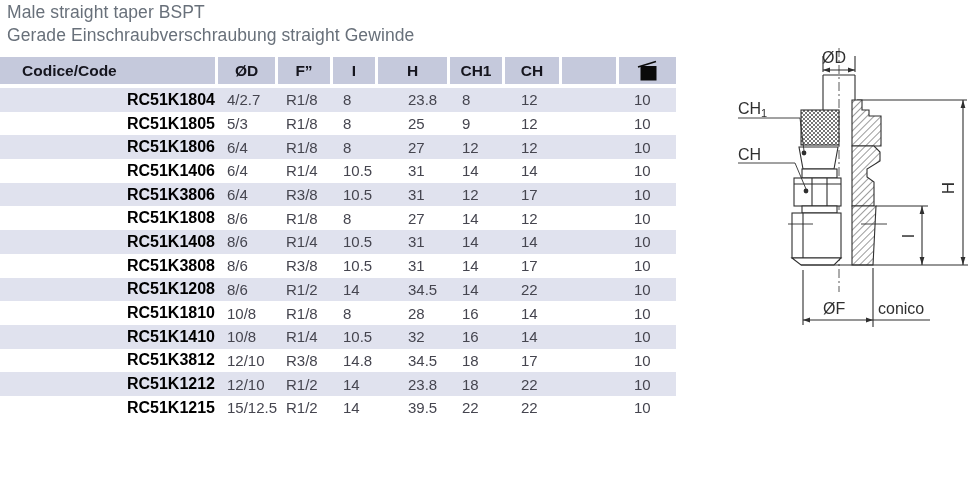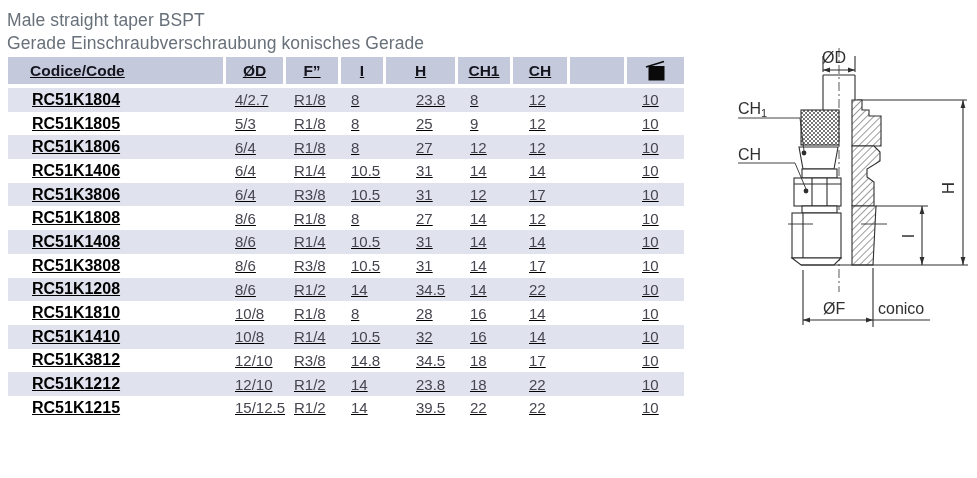--- a/index.html
+++ b/index.html
@@ -2,57 +2,57 @@
 <html style="--header-bg: #c5c9dc; --row-stripe: #e0e2ee; --header-text: #15151e; --code-text: #000000; --cell-text: #45454f; --title-text: #68707a; --drawing-line: #2f2f2f; --icon-color: #0a0a0a;"><head>
 <meta charset="utf-8">
 <style>
   html,body{margin:0;padding:0;}
   body{
     width:977px;height:478px;position:relative;overflow:hidden;
     background:#ffffff;
     font-family:"Liberation Sans", sans-serif;
     -webkit-font-smoothing:antialiased;
   }
-  .titles{position:absolute;left:7px;top:9px;color:var(--title-text,#68707a);
+  .titles{position:absolute;left:7px;top:1px;color:var(--title-text,#68707a);
     font-size:17.5px;line-height:23px;letter-spacing:0.1px;}
-  table.fittings{position:absolute;left:8px;top:57px;width:676px;
-    border-collapse:separate;border-spacing:0;table-layout:fixed;text-decoration:underline;}
+  table.fittings{position:absolute;left:0;top:57px;width:676px;
+    border-collapse:separate;border-spacing:0;table-layout:fixed;}
   thead th{
     background:var(--header-bg,#c5c9dc);
     height:31px;padding:0;box-sizing:border-box;
     font-size:15.5px;font-weight:700;color:var(--header-text,#15151e);
     text-align:center;vertical-align:middle;
     border-bottom:4px solid #ffffff;
   }
   thead th + th{border-left:3px solid #ffffff;}
   thead th.first{text-align:left;padding-left:22px;}
   tbody td{
     height:23.7px;padding:0;box-sizing:border-box;
     font-size:15px;color:var(--cell-text,#45454f);
     vertical-align:middle;text-align:left;white-space:nowrap;
   }
   tbody tr.stripe td{background:var(--row-stripe,#e0e2ee);}
-  td.c0{padding-left:24px;font-weight:700;color:var(--code-text,#000);font-size:16px;}
+  td.c0{padding-left:24px;font-weight:700;color:var(--code-text,#000);font-size:16px;text-align:right;}
   td.c1{padding-left:12px;}
   td.c2{padding-left:11px;}
   td.c3{padding-left:13px;}
   td.c4{padding-left:33px;}
   td.c5{padding-left:15px;}
   td.c6{padding-left:19px;}
   td.c8{padding-left:18px;}
   .pkg-ic{display:block;margin:0 auto;}
   svg.drawing{position:absolute;left:700px;top:35px;}
   svg.drawing text{fill:var(--drawing-line,#2f2f2f);font-family:"Liberation Sans",sans-serif;}
 </style>
 </head>
 <body>
 
 <div class="titles">
   <div>Male straight taper BSPT</div>
-  <div>Gerade Einschraubverschraubung konisches Gerade</div>
+  <div>Gerade Einschraubverschraubung straight Gewinde</div>
 </div>
 
 <table class="fittings">
   <colgroup>
     <col style="width:215px">
       <col style="width:60px">
       <col style="width:55px">
     <col style="width:45px">
       <col style="width:72px">
       <col style="width:55px">

